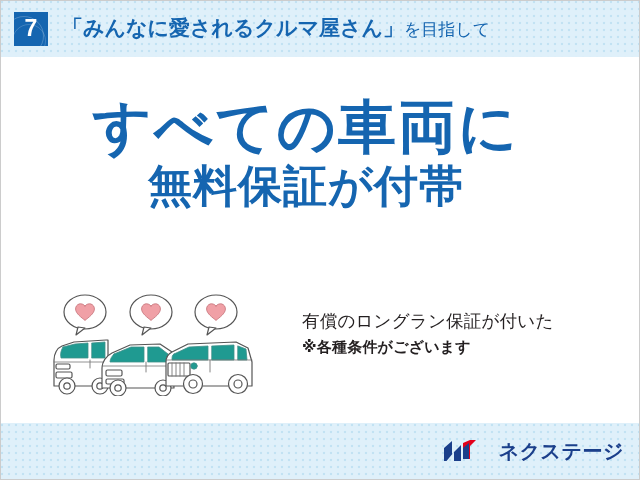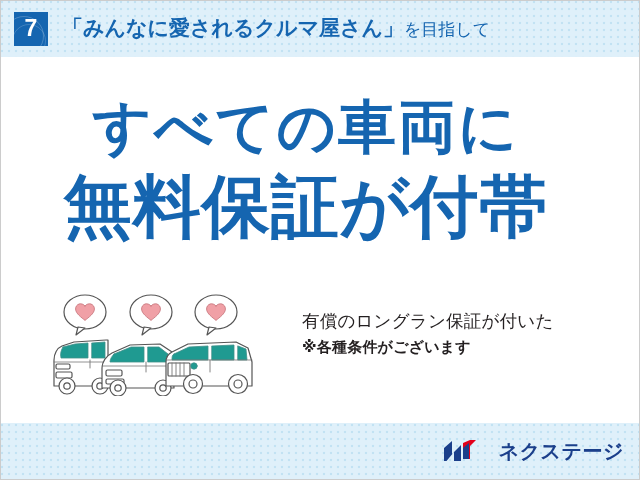--- a/index.html
+++ b/index.html
@@ -106,24 +106,24 @@
     font-family: "DejaVu Sans", sans-serif;
     font-weight: bold;
     line-height: 1.0;
   }
   #headline-line1 {
     font-size: 58px;
     letter-spacing: 2px;
     display: block;
   }
   #headline-line2 {
-    font-size: 68px;
+    font-size: 44px;
     letter-spacing: 1px;
     display: block;
-    margin-top: 17px;
+    margin-top: 8px;
   }
 
   
   #illustration {
     position: absolute;
     left: 48px;
     top: 292px;
     width: 215px;
     height: 104px;
   }

